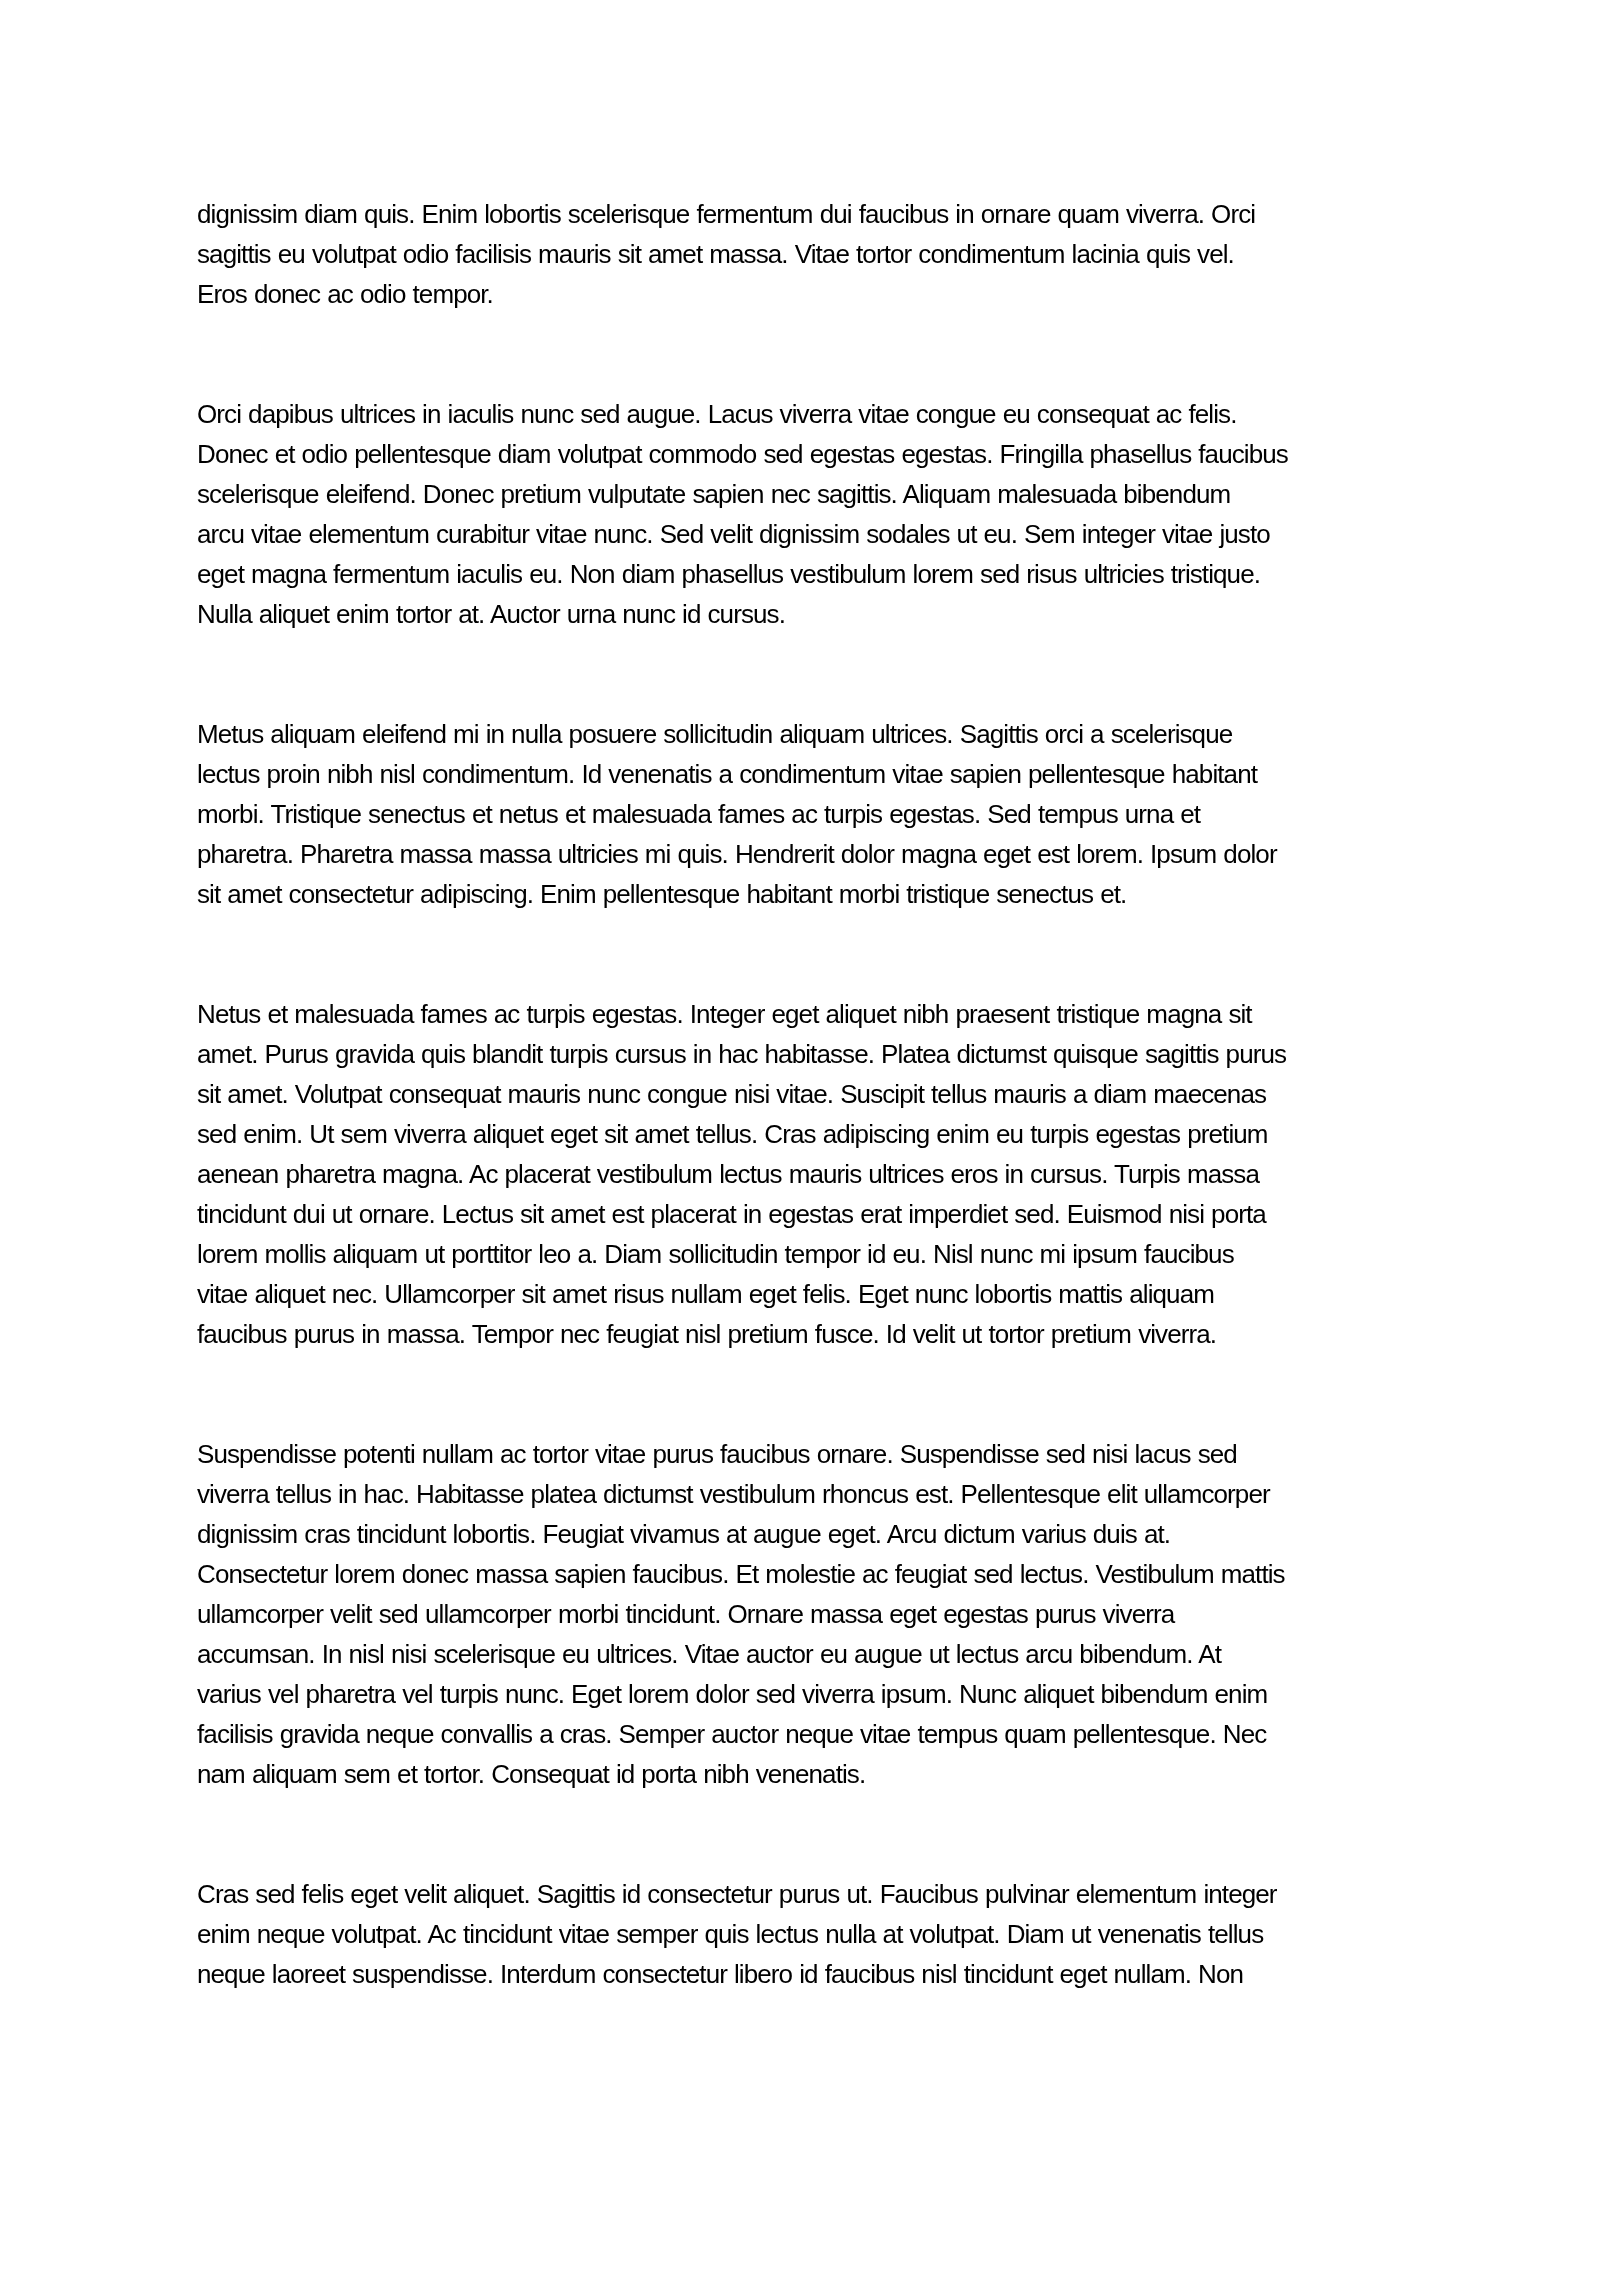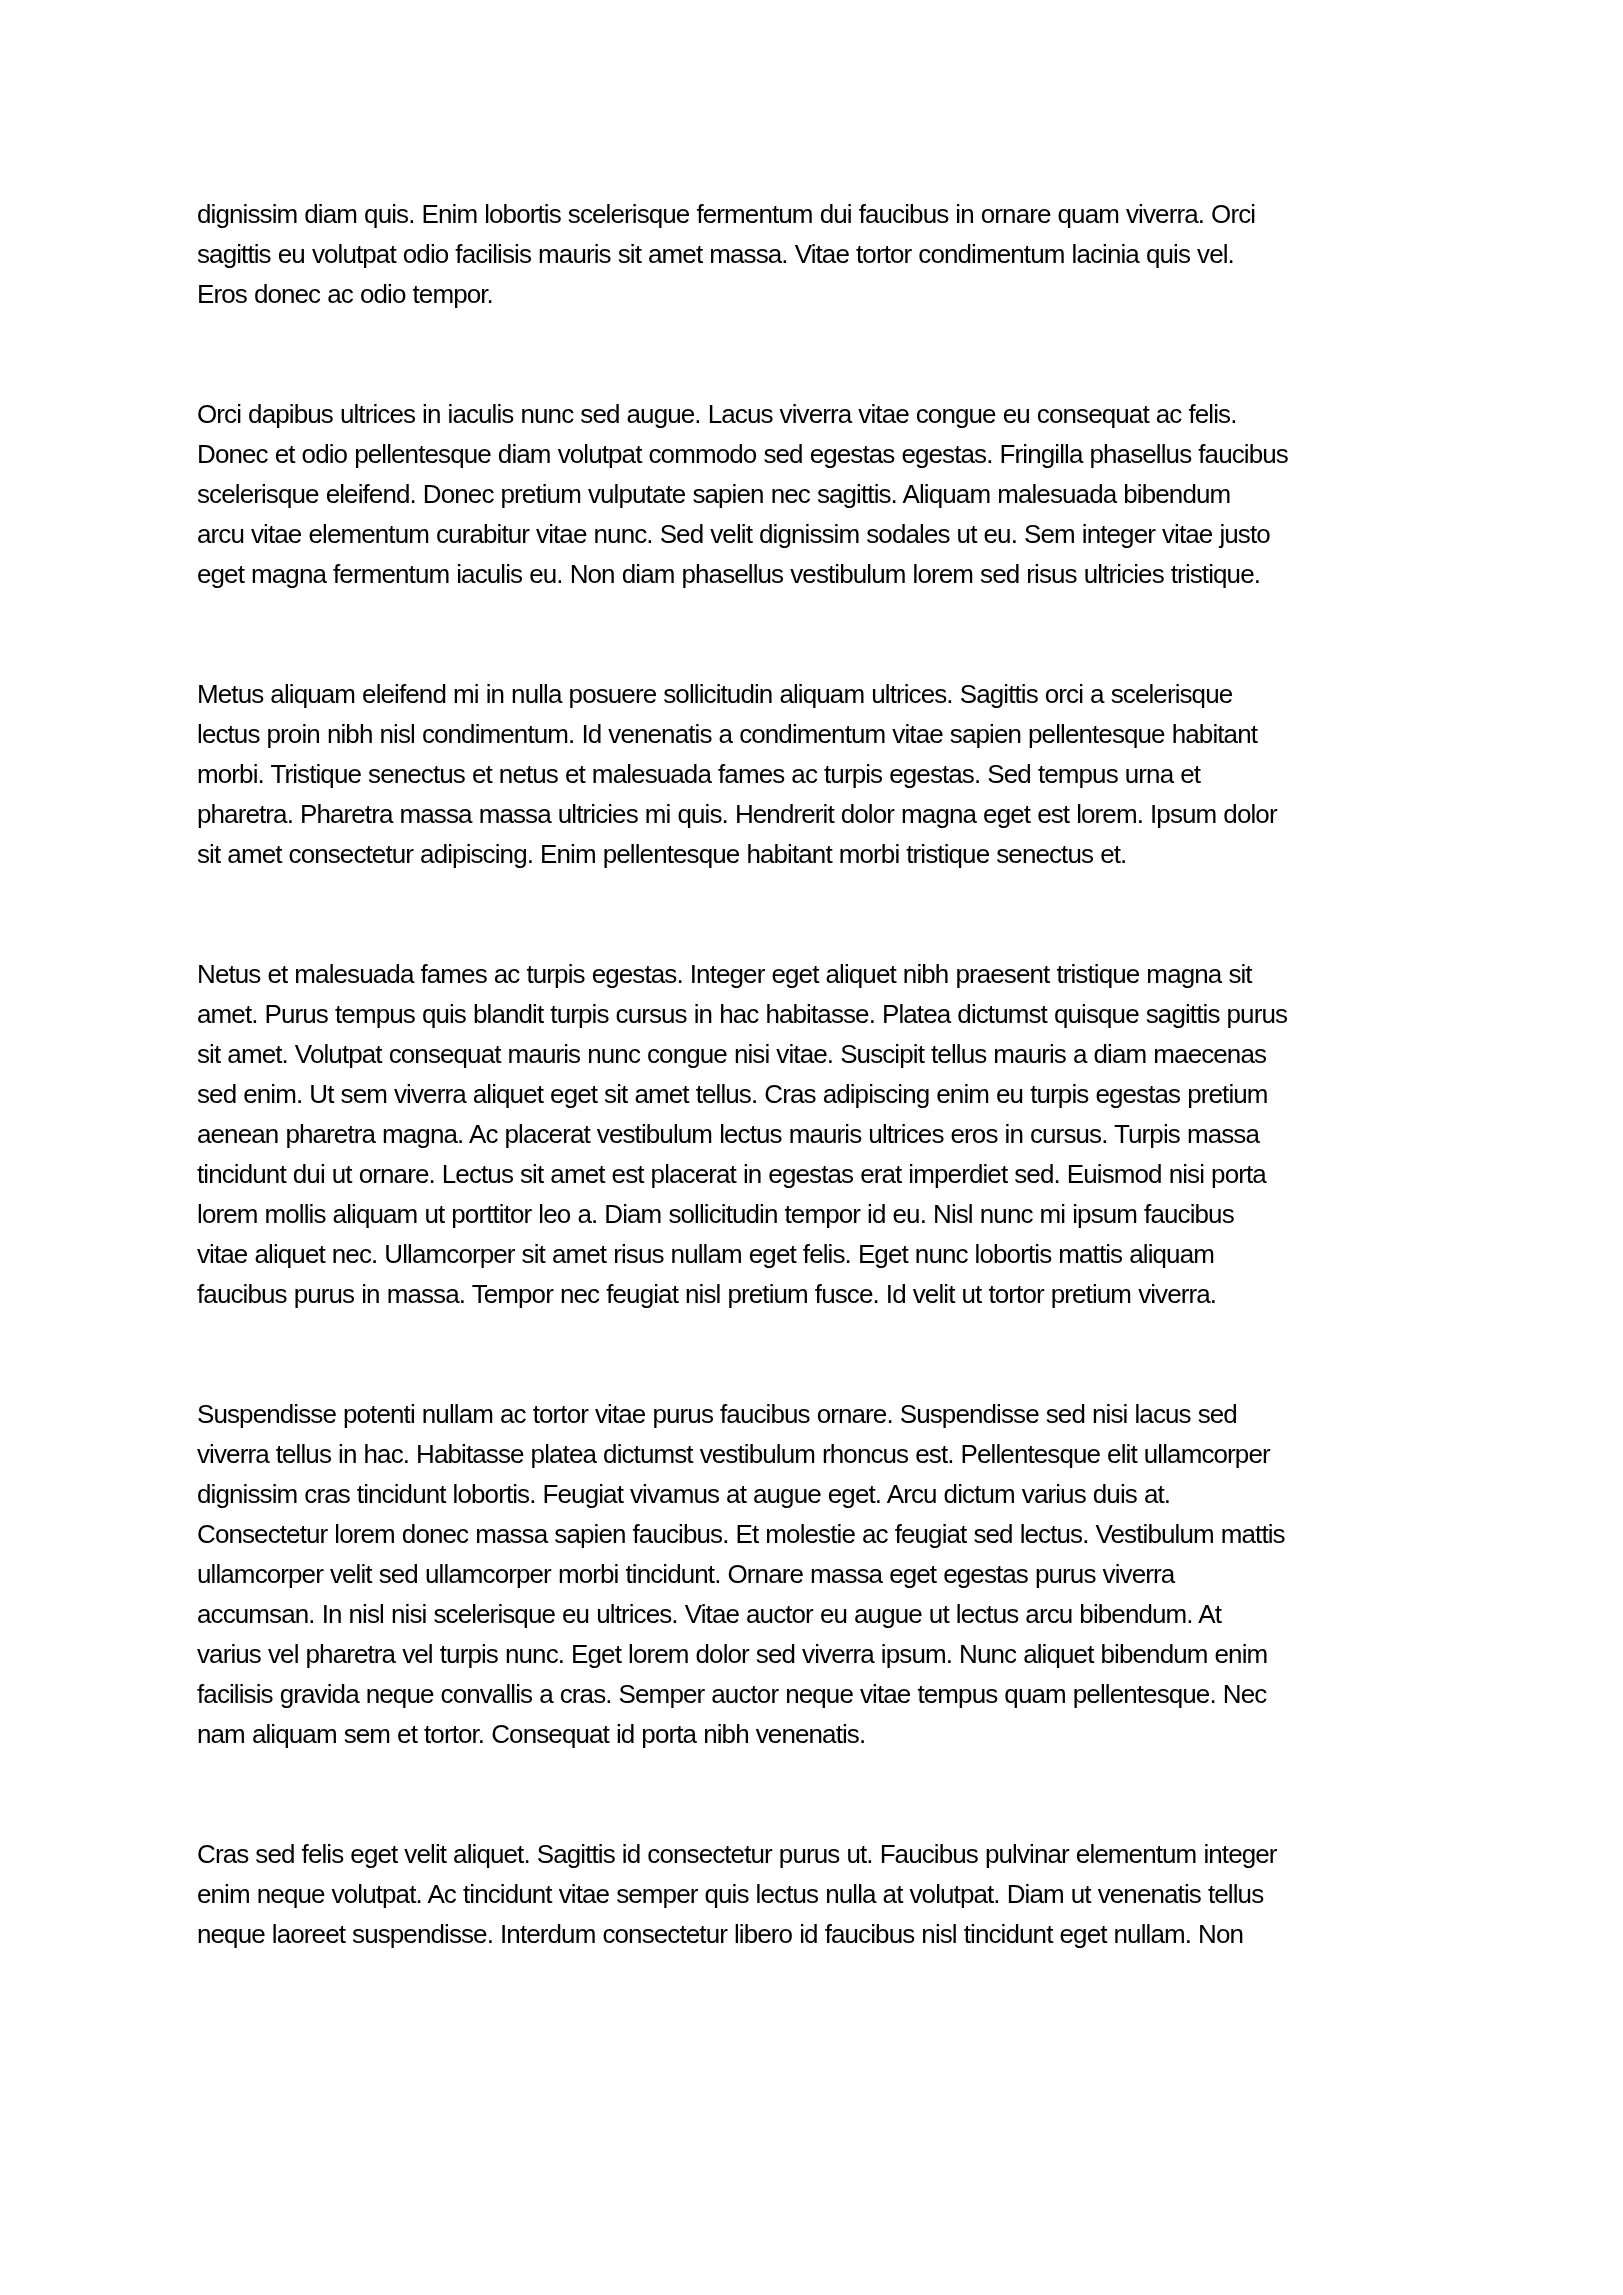--- a/index.html
+++ b/index.html
@@ -51,33 +51,34 @@
       <span class="line">sagittis eu volutpat odio facilisis mauris sit amet massa. Vitae tortor condimentum lacinia quis vel.</span>
       <span class="line">Eros donec ac odio tempor.</span>
     </p>
 
     <p class="paragraph">
       <span class="line">Orci dapibus ultrices in iaculis nunc sed augue. Lacus viverra vitae congue eu consequat ac felis.</span>
       <span class="line">Donec et odio pellentesque diam volutpat commodo sed egestas egestas. Fringilla phasellus faucibus</span>
       <span class="line">scelerisque eleifend. Donec pretium vulputate sapien nec sagittis. Aliquam malesuada bibendum</span>
       <span class="line">arcu vitae elementum curabitur vitae nunc. Sed velit dignissim sodales ut eu. Sem integer vitae justo</span>
       <span class="line">eget magna fermentum iaculis eu. Non diam phasellus vestibulum lorem sed risus ultricies tristique.</span>
+      <span class="line">Nulla aliquet enim tortor at. Auctor urna nunc id cursus.</span>
     </p>
 
     <p class="paragraph">
       <span class="line">Metus aliquam eleifend mi in nulla posuere sollicitudin aliquam ultrices. Sagittis orci a scelerisque</span>
       <span class="line">lectus proin nibh nisl condimentum. Id venenatis a condimentum vitae sapien pellentesque habitant</span>
       <span class="line">morbi. Tristique senectus et netus et malesuada fames ac turpis egestas. Sed tempus urna et</span>
       <span class="line">pharetra. Pharetra massa massa ultricies mi quis. Hendrerit dolor magna eget est lorem. Ipsum dolor</span>
       <span class="line">sit amet consectetur adipiscing. Enim pellentesque habitant morbi tristique senectus et.</span>
     </p>
 
     <p class="paragraph">
       <span class="line">Netus et malesuada fames ac turpis egestas. Integer eget aliquet nibh praesent tristique magna sit</span>
-      <span class="line">amet. Purus tempus quis blandit turpis cursus in hac habitasse. Platea dictumst quisque sagittis purus</span>
+      <span class="line">amet. Purus gravida quis blandit turpis cursus in hac habitasse. Platea dictumst quisque sagittis purus</span>
       <span class="line">sit amet. Volutpat consequat mauris nunc congue nisi vitae. Suscipit tellus mauris a diam maecenas</span>
       <span class="line">sed enim. Ut sem viverra aliquet eget sit amet tellus. Cras adipiscing enim eu turpis egestas pretium</span>
       <span class="line">aenean pharetra magna. Ac placerat vestibulum lectus mauris ultrices eros in cursus. Turpis massa</span>
       <span class="line">tincidunt dui ut ornare. Lectus sit amet est placerat in egestas erat imperdiet sed. Euismod nisi porta</span>
       <span class="line">lorem mollis aliquam ut porttitor leo a. Diam sollicitudin tempor id eu. Nisl nunc mi ipsum faucibus</span>
       <span class="line">vitae aliquet nec. Ullamcorper sit amet risus nullam eget felis. Eget nunc lobortis mattis aliquam</span>
       <span class="line">faucibus purus in massa. Tempor nec feugiat nisl pretium fusce. Id velit ut tortor pretium viverra.</span>
     </p>
 
     <p class="paragraph">

